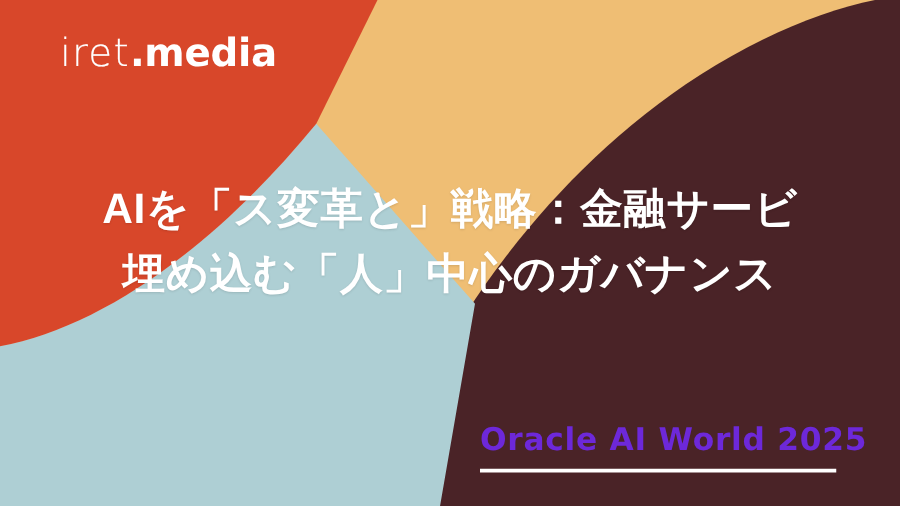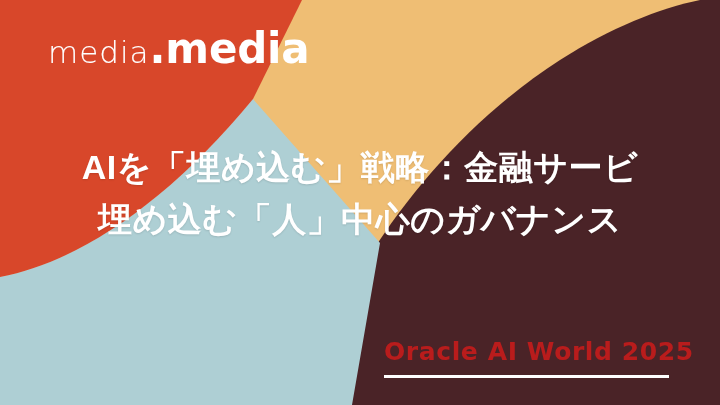--- a/index.html
+++ b/index.html
@@ -35,21 +35,21 @@
     color: #ffffff;
   }
   #logo .logo-thin {
     font-size: 31px;
     font-weight: 300;
     letter-spacing: 1.0px;
     font-family: "DejaVu Sans", sans-serif;
     -webkit-text-stroke: 0.1px #ffffff;
   }
   #logo .logo-bold {
-    font-size: 42px;
+    font-size: 31px;
     font-weight: 700;
     letter-spacing: -0.2px;
     font-family: "DejaVu Sans", sans-serif;
   }
 
   
   #headline {
     position: absolute;
     left: 0;
     right: 0;
@@ -69,21 +69,21 @@
   }
 
   
   #event-block {
     position: absolute;
     left: 384px;
     top: 338px;
     width: 300px;
   }
   #event-title {
-    color: #b91c1c;
+    color: #6d28d9;
     font-family: "DejaVu Sans", sans-serif;
     font-weight: 700;
     font-size: 25px;
     letter-spacing: 0.6px;
     line-height: 1.1;
     white-space: nowrap;
   }
   #event-rule {
     margin-top: 9px;
     height: 3px;
@@ -107,26 +107,26 @@
              C 610,28 660,8 700,0 Z" fill="#4a2327"></path>
 
     <path d="M 253,99 L 380,243 L 352,405 L 0,405 L 0,277
              C 80,262 170,200 253,99 Z" fill="#aecfd4"></path>
 
     <path d="M 0,0 L 302,0 L 253,99
              C 170,200 80,262 0,277 Z" fill="#d8472a"></path>
   </svg>
 
   <div id="logo">
-    <span class="logo-thin">media</span>
+    <span class="logo-thin">iret</span>
       <span class="logo-bold">.media</span>
   </div>
 
   <div id="headline">
-    <span class="hl-line">AIを「埋め込む」戦略：金融サービ</span>
+    <span class="hl-line">AIを「ス変革と」戦略：金融サービ</span>
     <span class="hl-line">埋め込む「人」中心のガバナンス</span>
   </div>
 
   <div id="event-block">
     <div id="event-title">Oracle AI World 2025</div>
     <div id="event-rule"></div>
   </div>
 
 </div>
 

